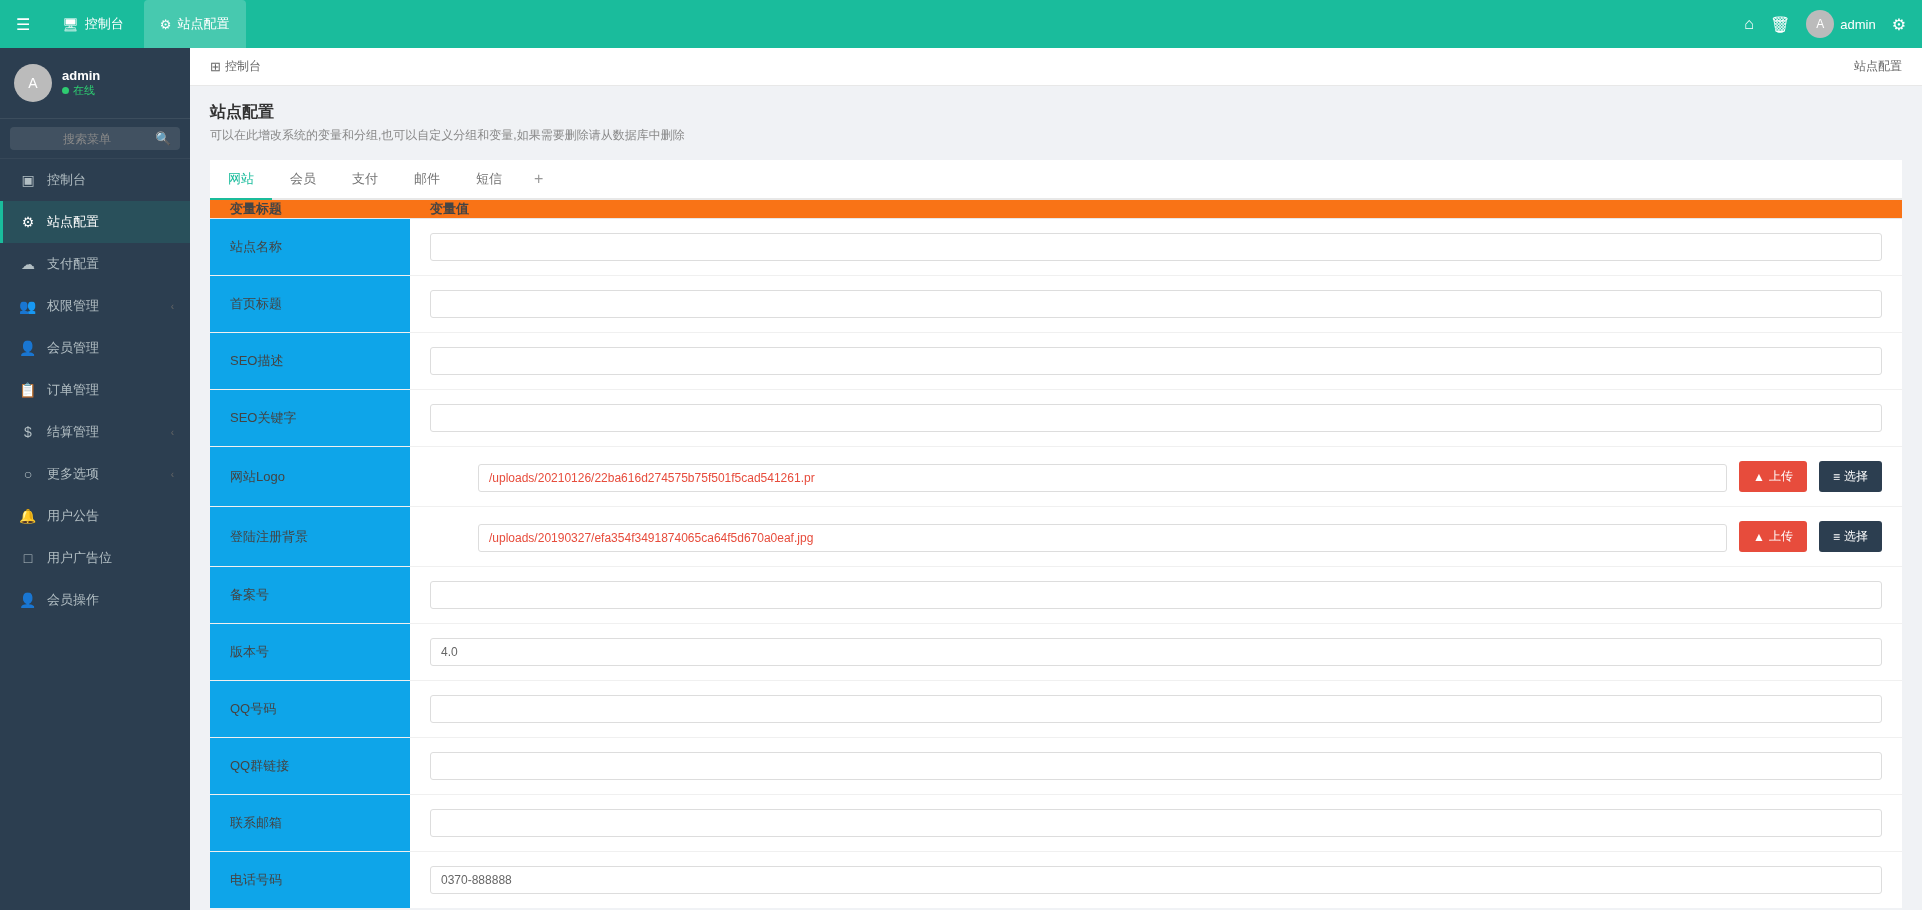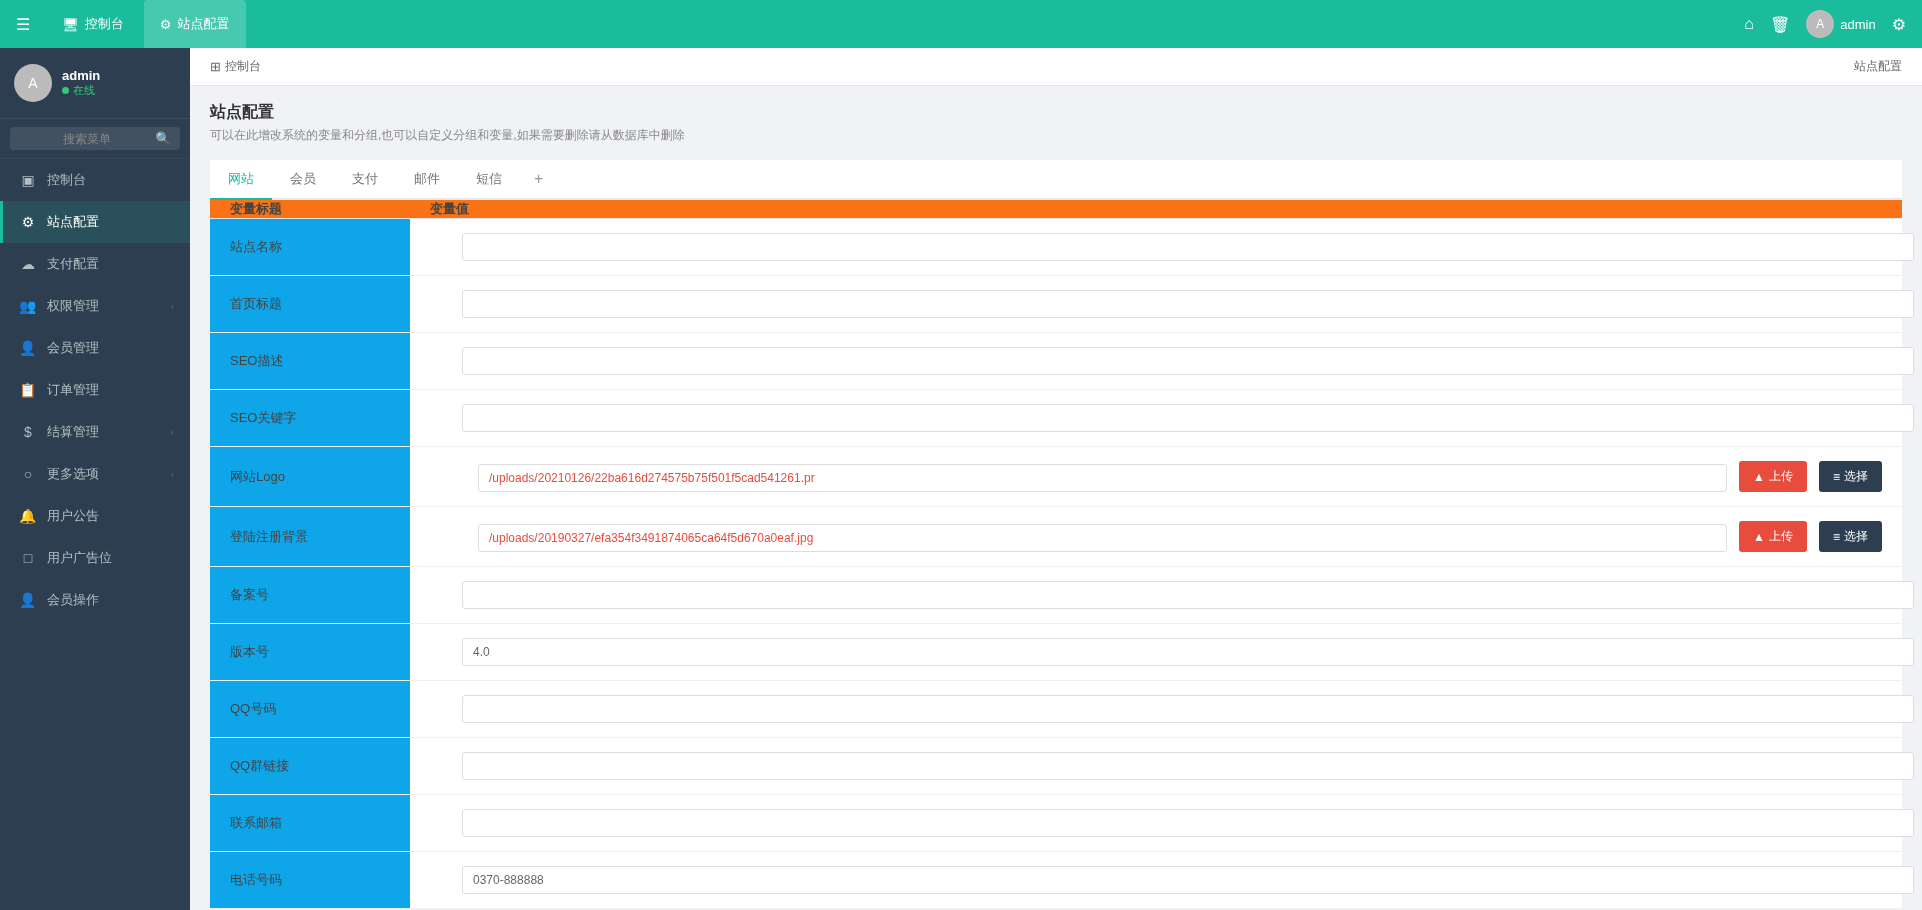--- a/index.html
+++ b/index.html
@@ -173,21 +173,20 @@
 
     .form-input {
       width: 100%;
       border: 1px solid #ddd;
       border-radius: 3px;
       padding: 6px 10px;
       font-size: 12px;
       color: #666;
       outline: none;
       background: #fff;
-      margin-left: 32px;
     }
 
     .file-row { display: flex; align-items: flex-end; gap: 12px; margin-left: 48px; }
     .file-input {
       flex: 1;
       border: 1px solid #ddd;
       border-radius: 3px;
       padding: 6px 10px;
       font-size: 12px;
       color: #e74c3c;

